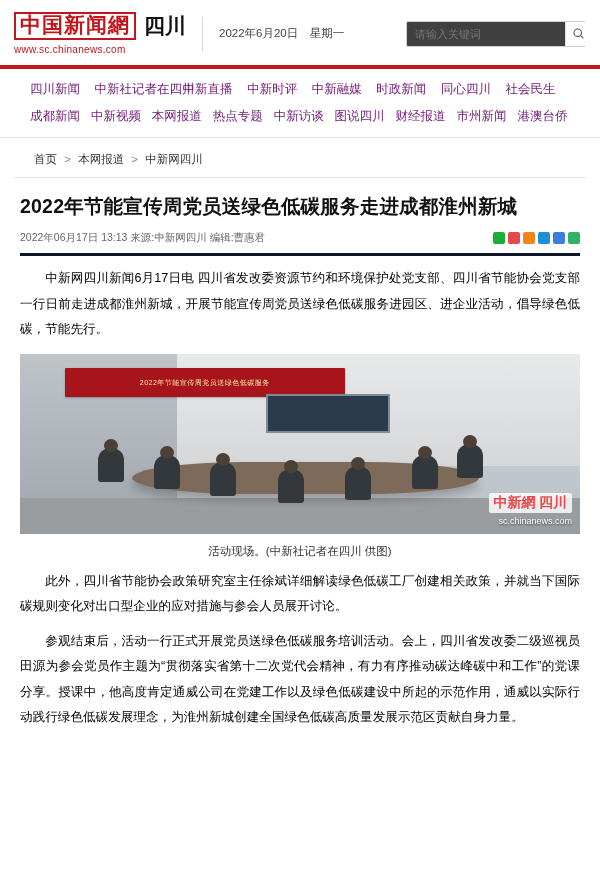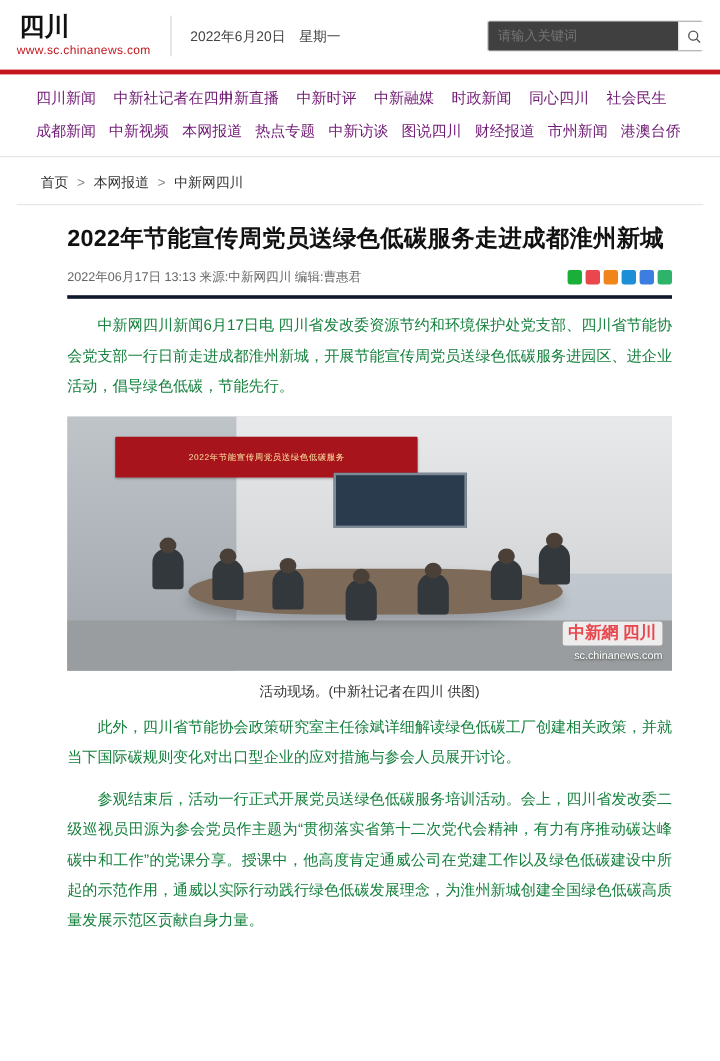--- a/index.html
+++ b/index.html
@@ -106,21 +106,21 @@
     font-size: 11.5px; color: #333;
     padding: 14px 22px 10px 22px;
     margin-left: 12px;
   }
   .breadcrumb span { cursor: pointer; }
   .breadcrumb .sep { color: #888; margin: 0 4px; cursor: default; }
 
   .hr-light { height: 1px; background: #e6e6e6; margin: 0 14px; }
 
   
-  .article { padding: 0 40px; margin-left: 16px; }
+  .article { padding: 0 20px; }
   .title {
     font-size: 19.5px;
     font-weight: bold;
     color: #111;
     margin: 16px 0 12px 0;
     letter-spacing: 0.2px;
     line-height: 1.3;
   }
   .meta-row {
     display: flex; align-items: center;
@@ -128,28 +128,28 @@
     padding-bottom: 8px;
   }
   .meta-text { font-size: 10.5px; color: #666; }
   .share { margin-left: auto; display: flex; gap: 3px; }
   .share i {
     width: 12px; height: 12px; border-radius: 2px; display: block;
   }
   .body-text {
     font-size: 12.6px;
     line-height: 2.0;
-    color: #15803d;
+    color: #000000;
     text-align: justify;
     margin: 10px 0 0 0;
     text-indent: 2em;
   }
   .figure { margin: 12px 0 4px 0; text-align: center; }
   .photo {
-    width: 100%; height: 212px;
+    width: 100%; height: 180px;
     position: relative; overflow: hidden;
     background: linear-gradient(#cfd4da, #b9c0c7);
     text-decoration: underline;
   }
   .photo .wall {
     position: absolute; left:0; right:0; top:0; height: 62%;
     background: linear-gradient(#e8e9ea, #d5d7d9);
   }
   .photo .wall2 {
     position: absolute; left:0; width: 28%; top:0; bottom: 0;
@@ -202,20 +202,21 @@
   }
 </style>
 </head>
 <body>
 
 <div class="page">
 
   <div class="header">
     <div class="logo-block">
       <div class="logo-row">
+        <span class="logo-cn">中国新闻網</span>
         <span class="logo-sc">四川</span>
       </div>
       <div class="logo-url">www.sc.chinanews.com</div>
     </div>
     <div class="divider-v"></div>
     <div class="header-date">2022年6月20日　星期一</div>
     <div class="search-wrap">
       <input class="search-input" placeholder="请输入关键词" style="">
       <button class="search-btn">
         <svg width="13" height="13" viewBox="0 0 16 16">

